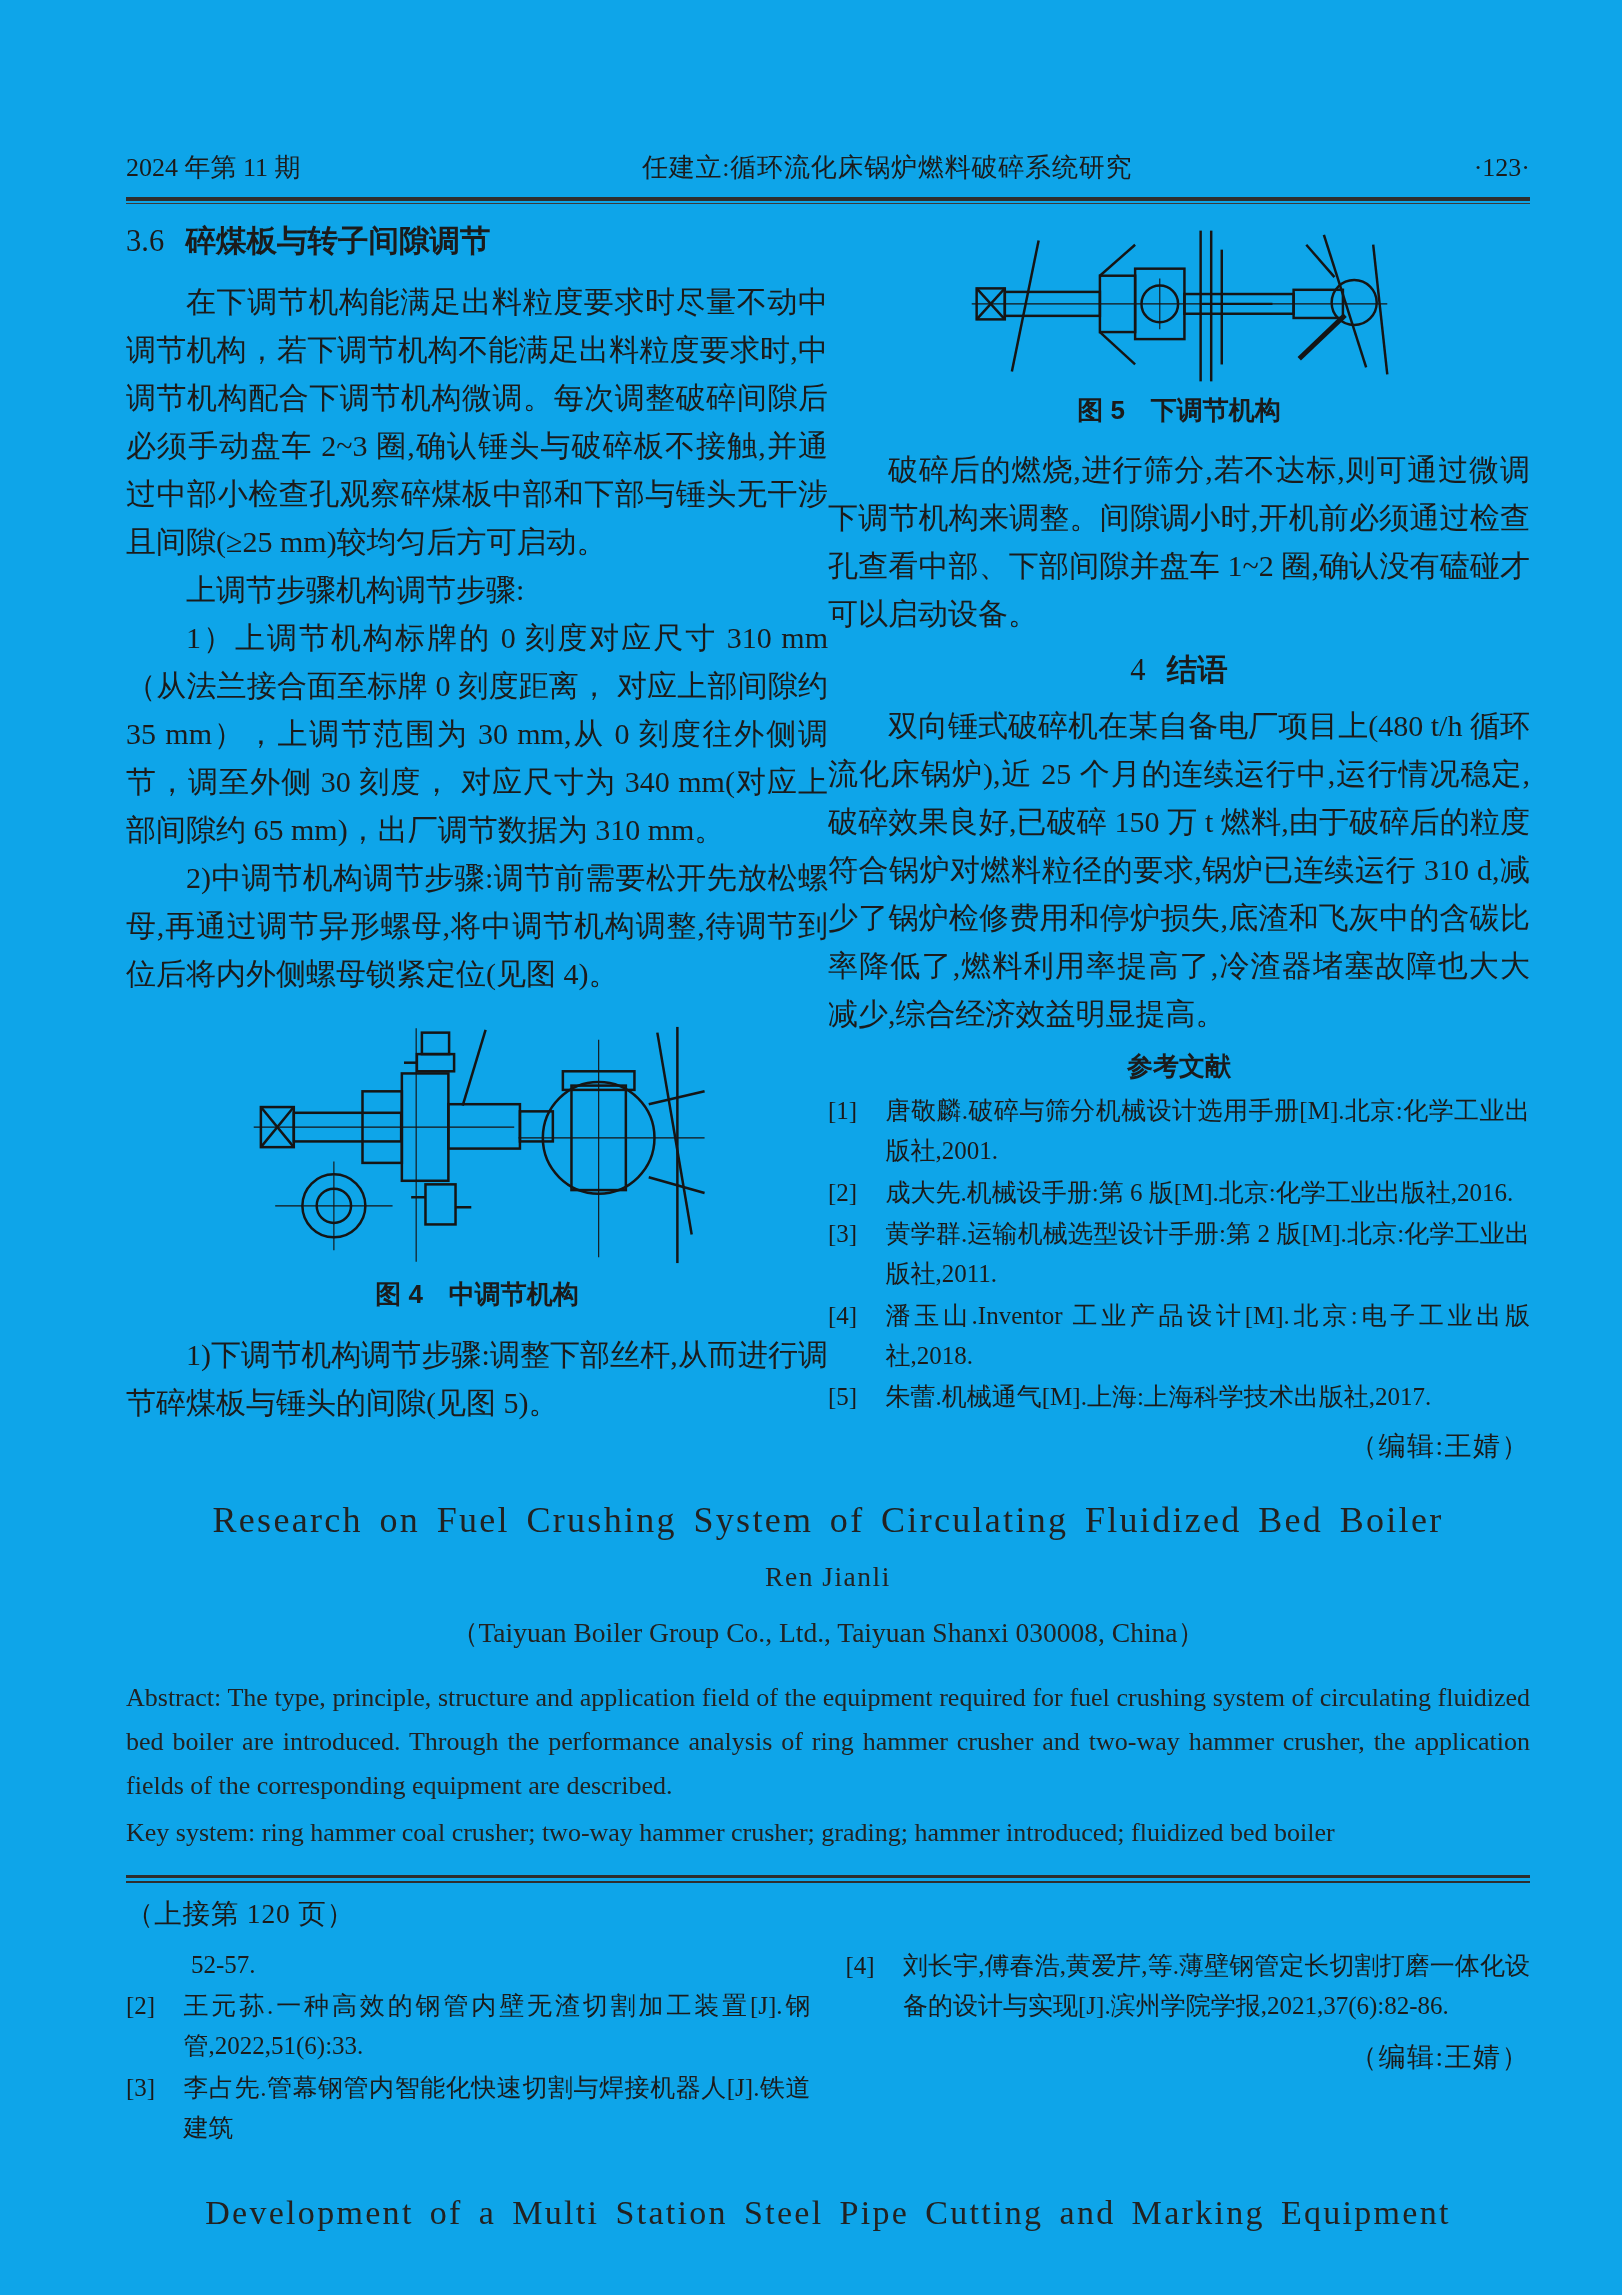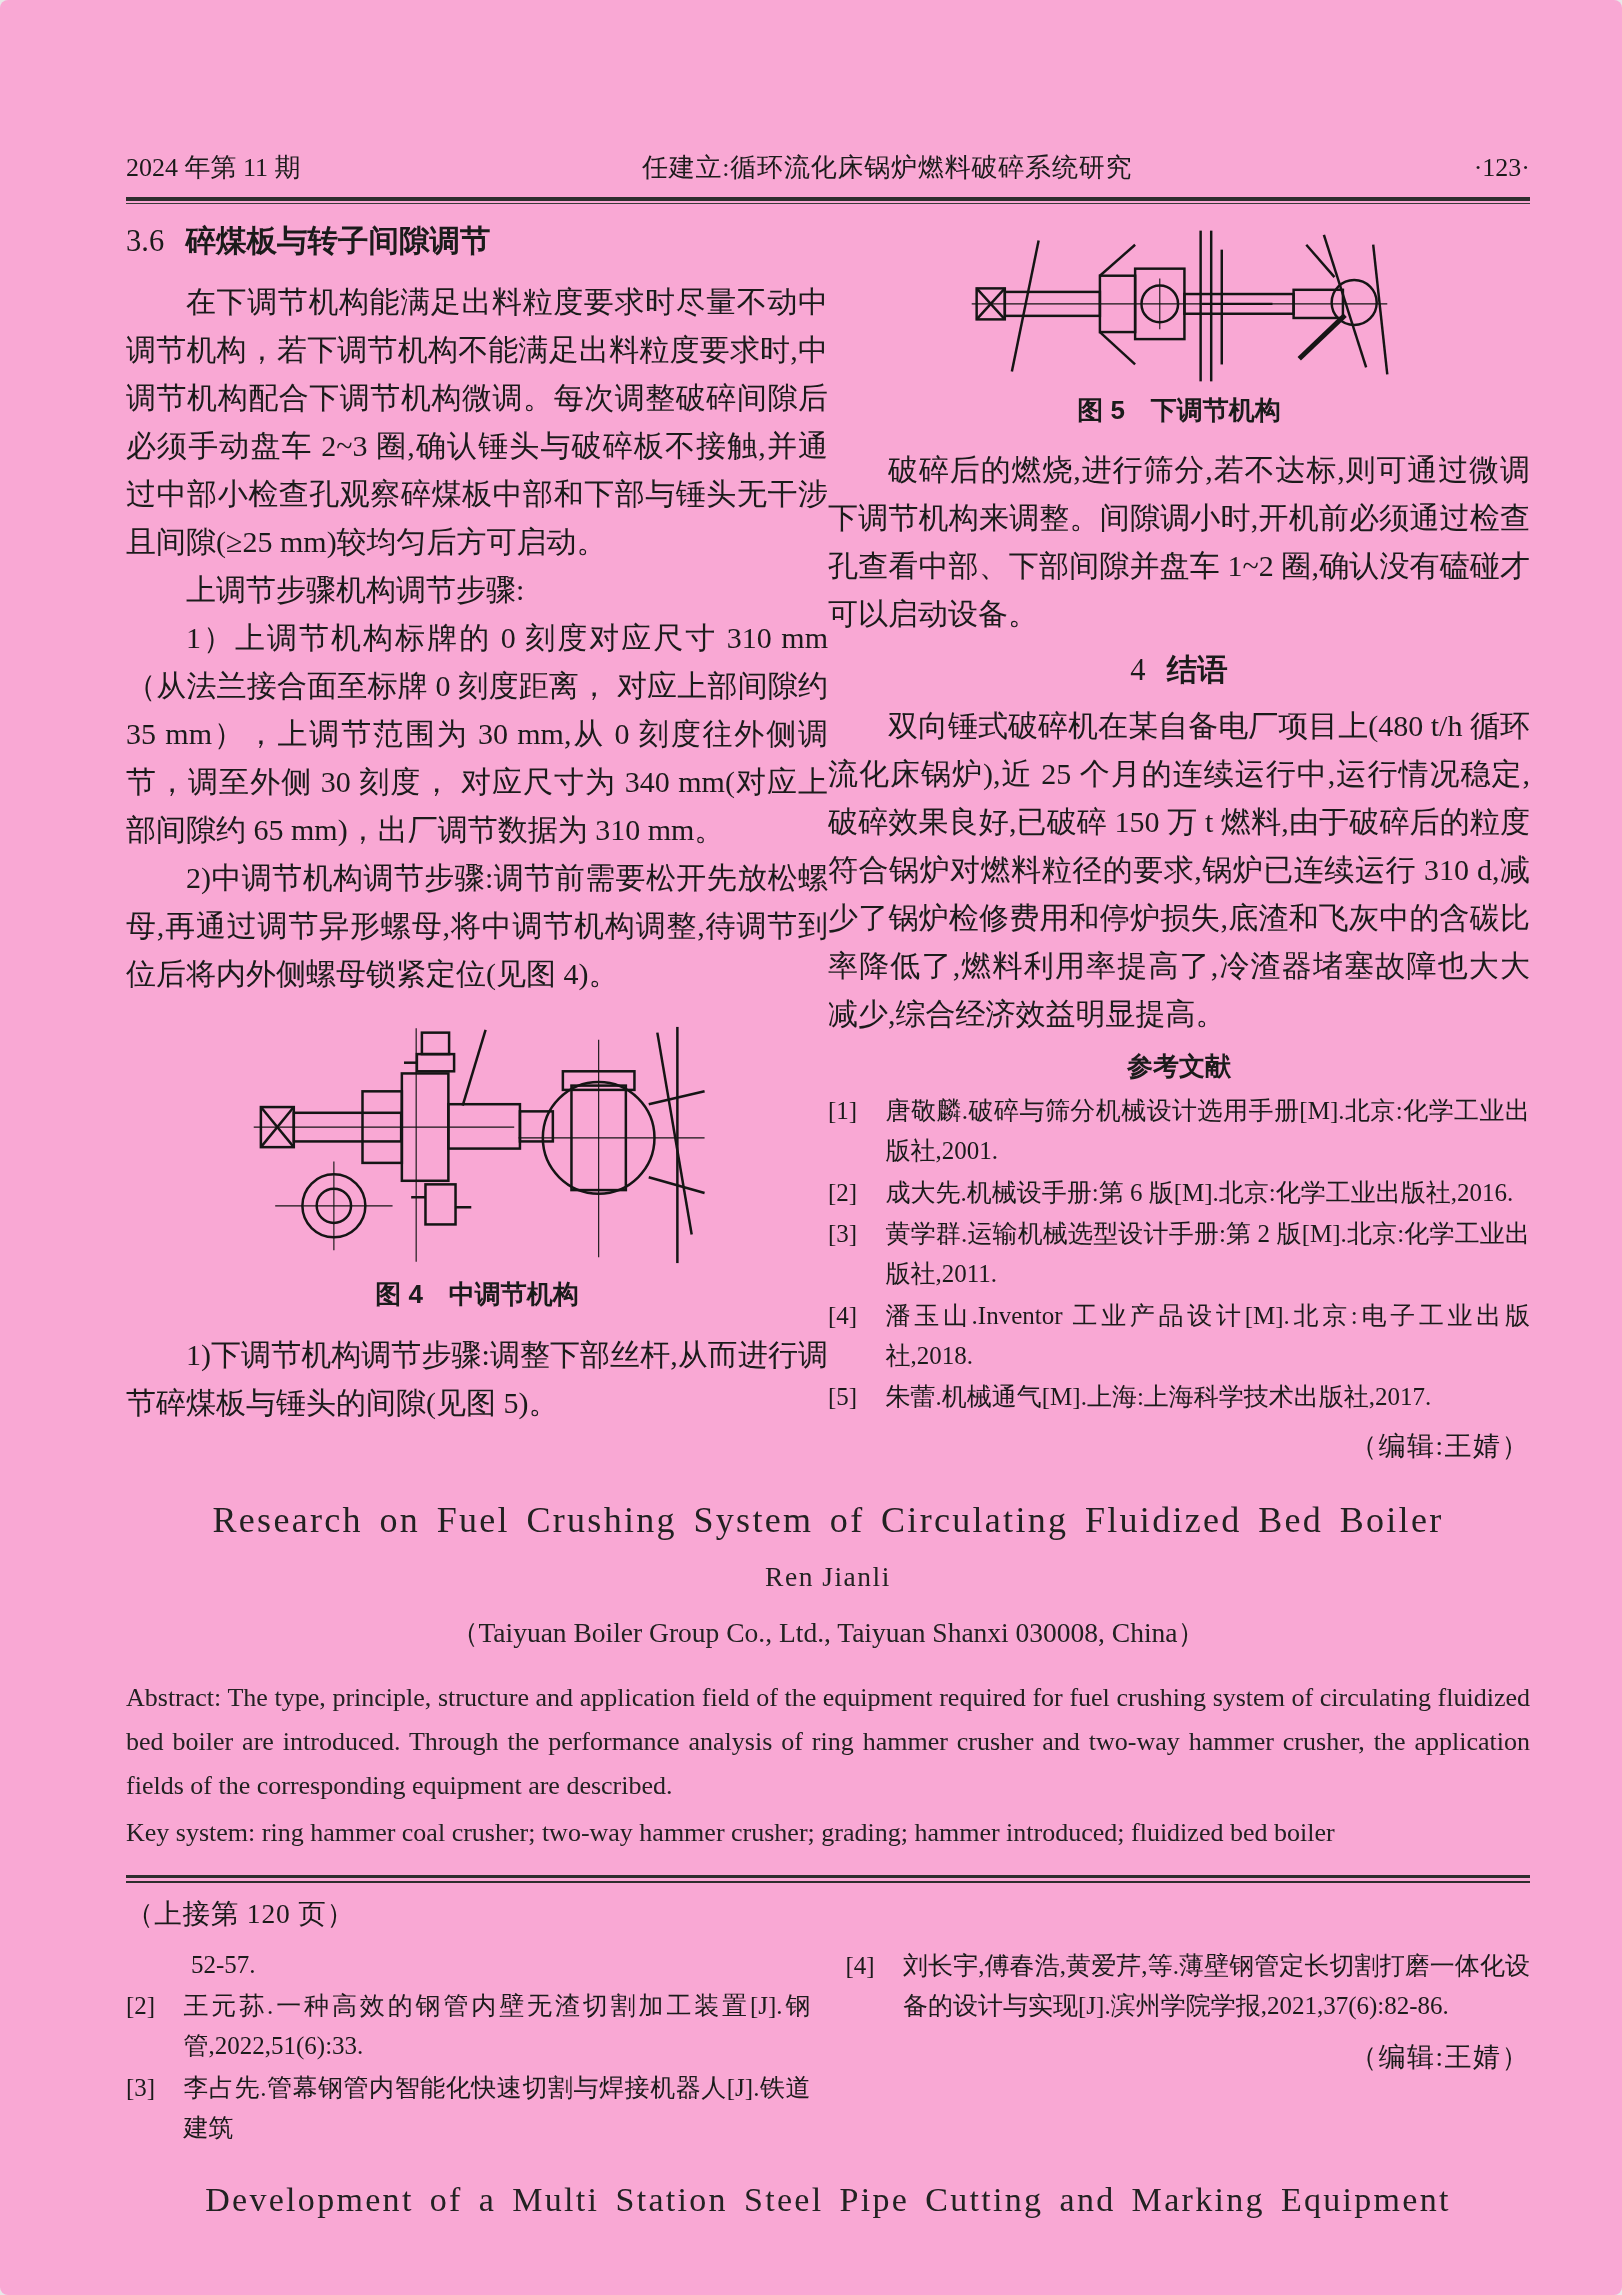--- a/index.html
+++ b/index.html
@@ -1,20 +1,20 @@
 <!DOCTYPE html>
 <html style="font-size:12.2px"><head>
 <meta charset="utf-8">
 <style>
   html,body{margin:0;padding:0;background:#e8e8e8;}
   .page{
-    position:relative;width:1622px;height:2295px;background:#f9a8d4;
+    position:relative;width:1622px;height:2295px;background:#0ea5e9;
     overflow:hidden;color:#1b1b1b;
     font-family:"Liberation Serif","DejaVu Serif",serif;
-    box-sizing:border-box;padding:150px 92px 23px 126px;border-radius:8px;
+    box-sizing:border-box;padding:150px 92px 23px 126px;
   }
   
   .hdr{display:flex;justify-content:space-between;align-items:baseline;
        font-size:26px;margin-bottom:12.2px;}
   .hdr .mid{letter-spacing:0.8px;}
   .rule2{height:2.3px;border-top:4.6px solid #2e2e2e;border-bottom:1.5px solid #3a3a3a;margin:0;}
   .rule2.mid-rule{height:3.1px;border-top:3.1px solid #2e2e2e;border-bottom:2.3px solid #2e2e2e;}
   
   .cols{display:flex;margin-top:17px;}
   .col{flex:1;min-width:0;}
@@ -177,19 +177,19 @@
         <div class="ref-row"><span class="lab">[2]</span><span>王元荪.一种高效的钢管内壁无渣切割加工装置[J].钢管,2022,51(6):33.</span></div>
         <div class="ref-row"><span class="lab">[3]</span><span>李占先.管幕钢管内智能化快速切割与焊接机器人[J].铁道建筑</span></div>
       </div>
       <div class="col">
         <div class="ref-row"><span class="lab">[4]</span><span>刘长宇,傅春浩,黄爱芹,等.薄壁钢管定长切割打磨一体化设备的设计与实现[J].滨州学院学报,2021,37(6):82-86.</span></div>
         <div class="editor">（编辑:王婧）</div>
       </div>
     </div>
   </section>
 
-  <section class="enblock" style="margin-top:32px">
+  <section class="enblock" style="margin-top:45px">
     <p class="en-title t2">Development of a Multi Station Steel Pipe Cutting and Marking Equipment</p>
 
   </section>
 
 </div>
 
 
 </body></html>

